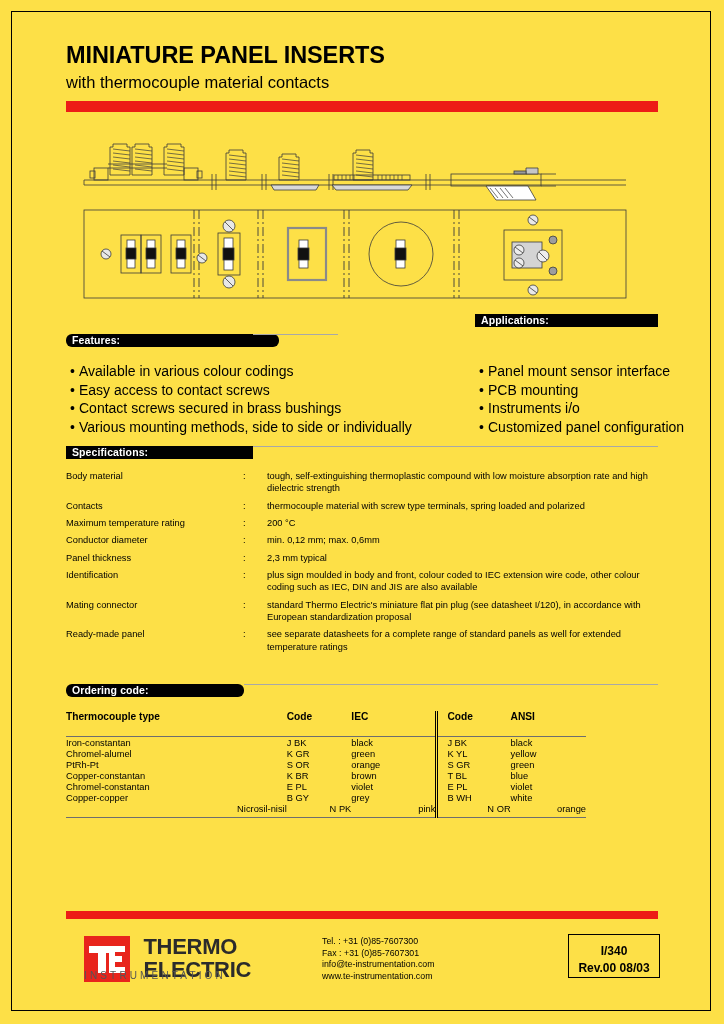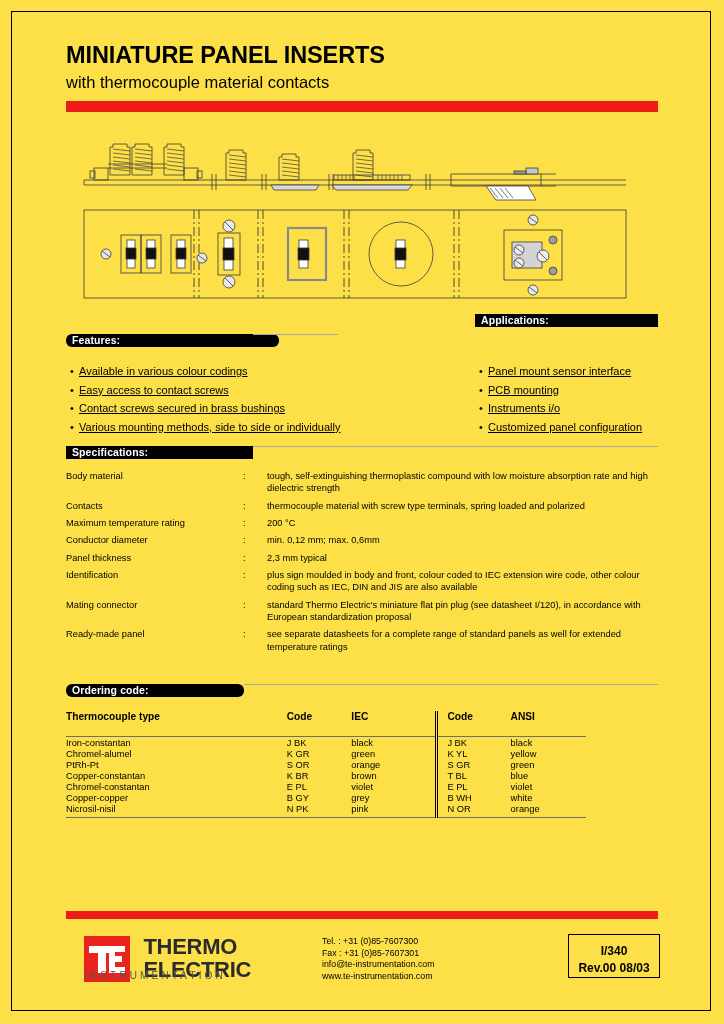--- a/index.html
+++ b/index.html
@@ -31,21 +31,21 @@
 
   
   .sec-bar{
     position:absolute;height:13px;background:#000;color:#fff;
     font-size:10.5px;font-weight:bold;line-height:13px;
     padding-left:6px;box-sizing:border-box;letter-spacing:0.1px;
   }
   .sec-rule{position:absolute;height:1px;background:#a8a8a8;}
 
   
-  .bullets{position:absolute;font-size:11px;line-height:18.6px;text-decoration:underline;}
+  .bullets{position:absolute;font-size:14px;line-height:18.6px;}
   .bullets div{white-space:nowrap;}
   .bullets .bt{display:inline-block;width:9px;}
 
   
   .spec-table{
     position:absolute;left:66px;top:470px;width:592px;
     font-size:9.3px;line-height:12.2px;
   }
   .spec-row{display:flex;margin-bottom:5.2px;}
   .spec-label{width:177px;flex:0 0 177px;}
@@ -59,21 +59,21 @@
     font-size:10.2px;font-weight:bold;text-align:left;
     padding:0 0 14px 0;border-bottom:1px solid #6e6e6e;
   }
   .otbl td{padding:0.55px 0;font-size:9.3px;}
   .c-type{width:205px;}
   .c-code{width:60px;}
   .c-col{width:78px;}
   .c-code2{width:58px;padding-left:9px !important;}
   .c-col2{width:70px;}
   .dbl{border-left:3px double #000;}
-  .lastrow td{border-bottom:1px solid #6e6e6e;padding-bottom:3px;}
+  .lastrow td{border-bottom:1px solid #6e6e6e;padding-bottom:3px;text-align:right;}
 
   
   .redbar-bot{position:absolute;left:66px;top:911px;width:592px;height:8px;}
   .logo-block{position:absolute;left:84px;top:936px;}
   .logo-mark{
     position:relative;width:46px;height:46px;display:inline-block;
     vertical-align:top;
   }
   .logo-words{
     display:inline-block;vertical-align:top;margin-left:9px;

